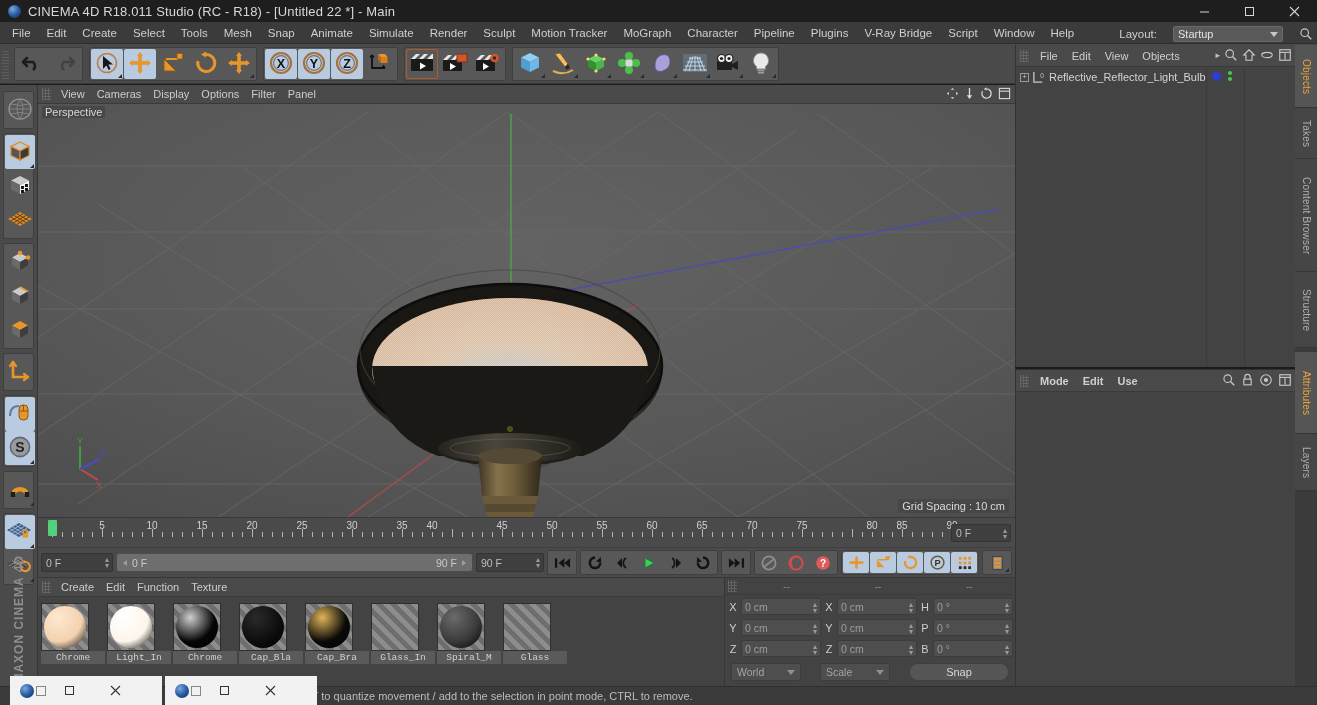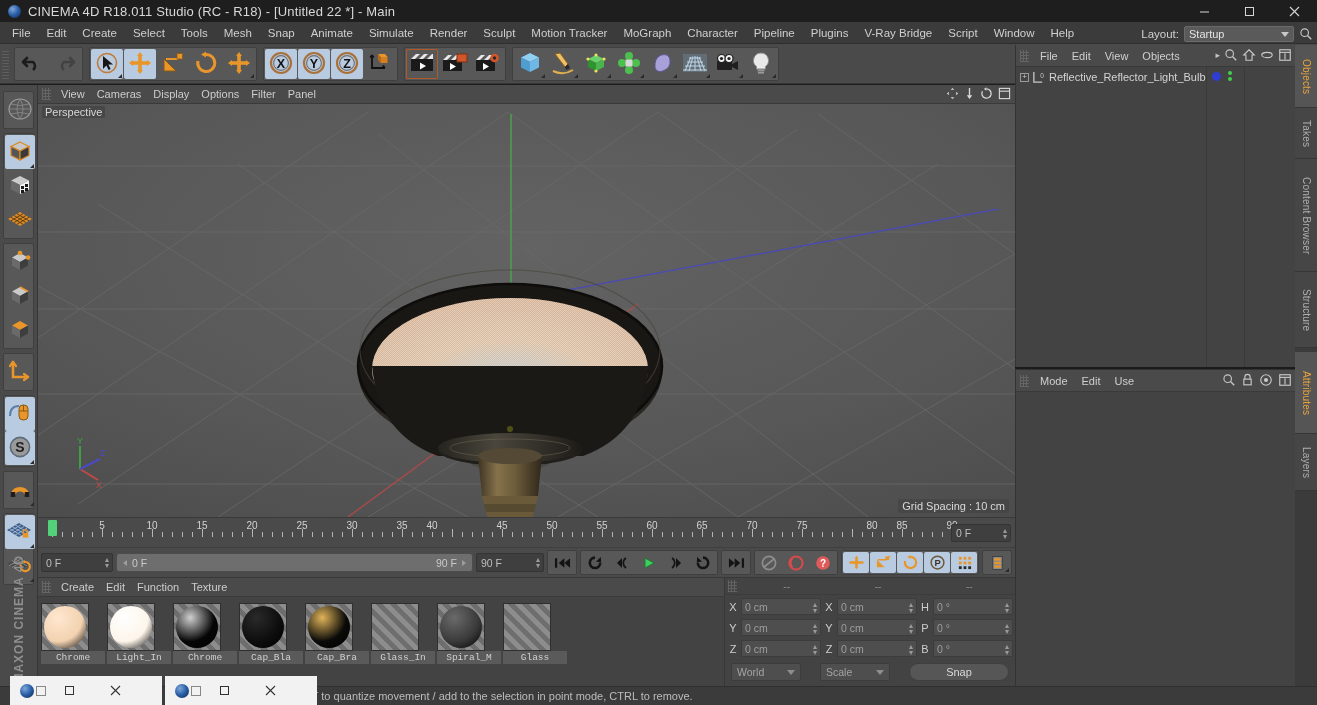--- a/index.html
+++ b/index.html
@@ -26,21 +26,21 @@
   .wbtn{ width:45px;height:22px;display:flex;align-items:center;justify-content:center;
          color:#d6d6d6;font-size:13px;line-height:1;}
   .wbtn svg{display:block}
 
   
   #menubar{
     height:22px;background:#3b3b3b;display:flex;align-items:center;position:relative;
     border-bottom:1px solid #2e2e2e;
   }
   .menu-item{ padding:0 8px;height:22px;line-height:22px;font-size:11.5px;color:#cfcfcf;white-space:nowrap;}
-  #layout-area{ position:absolute;right:4px;top:0;height:24px;display:flex;align-items:center;gap:5px;}
+  #layout-area{ position:absolute;right:4px;top:0;height:24px;display:flex;align-items:center;gap:16px;}
   #layout-label{font-size:11.5px;color:#cfcfcf;}
   #layout-select{
     width:110px;height:16px;background:#5a5a5a;border:1px solid #6a6a6a;border-radius:2px;
     display:flex;align-items:center;padding:0 4px;font-size:11px;color:#e2e2e2;position:relative;
   }
   #layout-select .caret{position:absolute;right:4px;top:5px;border-left:4px solid transparent;
     border-right:4px solid transparent;border-top:5px solid #c9c9c9;}
   .hdr-search{width:14px;height:14px;flex:none;}
 
   
@@ -1193,21 +1193,21 @@
           <i></i>
           <i></i>
         </span>
       </div>
     </div>
 </div>
 
 <div id="attrman">
   <div id="attr-header">
     <div class="vp-grip"></div>
-    <div id="attr-menus" style="display:flex;">
+    <div id="attr-menus" style="display:flex;font-weight:bold;">
         <div class="obj-menu">Mode</div>
         <div class="obj-menu">Edit</div>
         <div class="obj-menu">Use</div>
       </div>
     <div id="attr-hdr-icons">
       <svg width="14" height="14" viewBox="0 0 16 16">
         <circle cx="6.5" cy="6.5" r="4.3" fill="none" stroke="#c8c8c8" stroke-width="1.3"></circle>
         <line x1="9.7" y1="9.7" x2="14" y2="14" stroke="#c8c8c8" stroke-width="1.5"></line>
       </svg>
       <svg width="13" height="14" viewBox="0 0 14 16">

